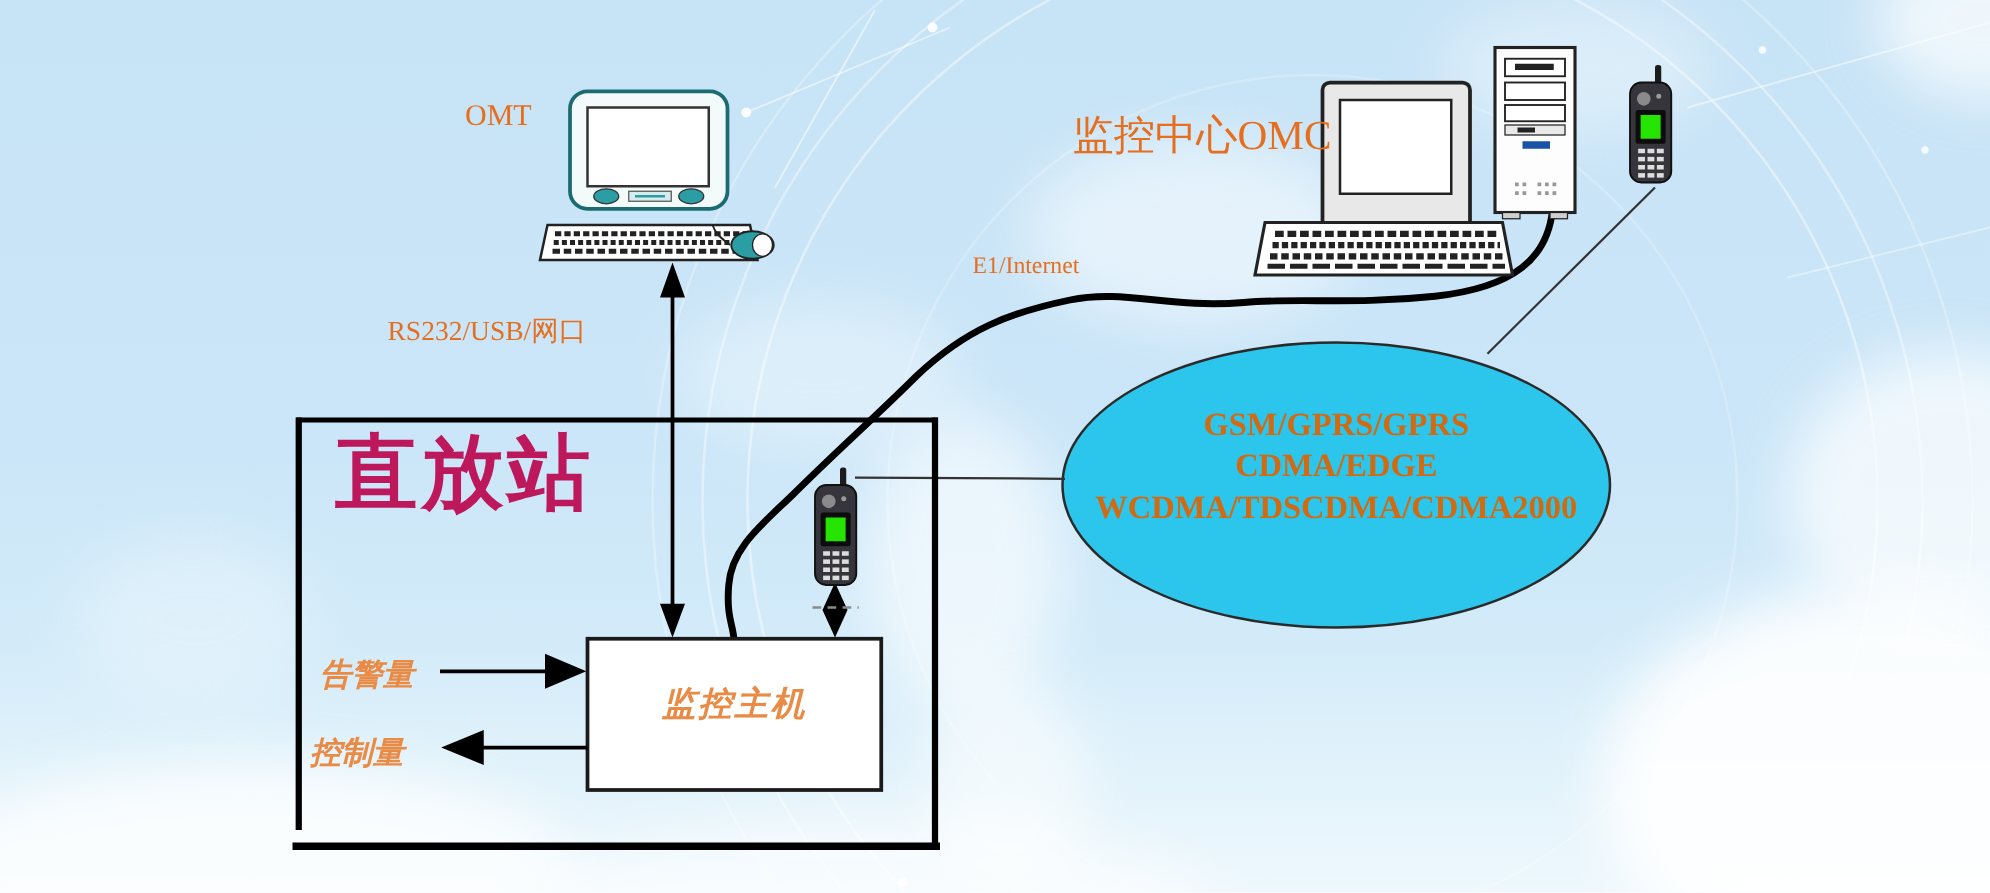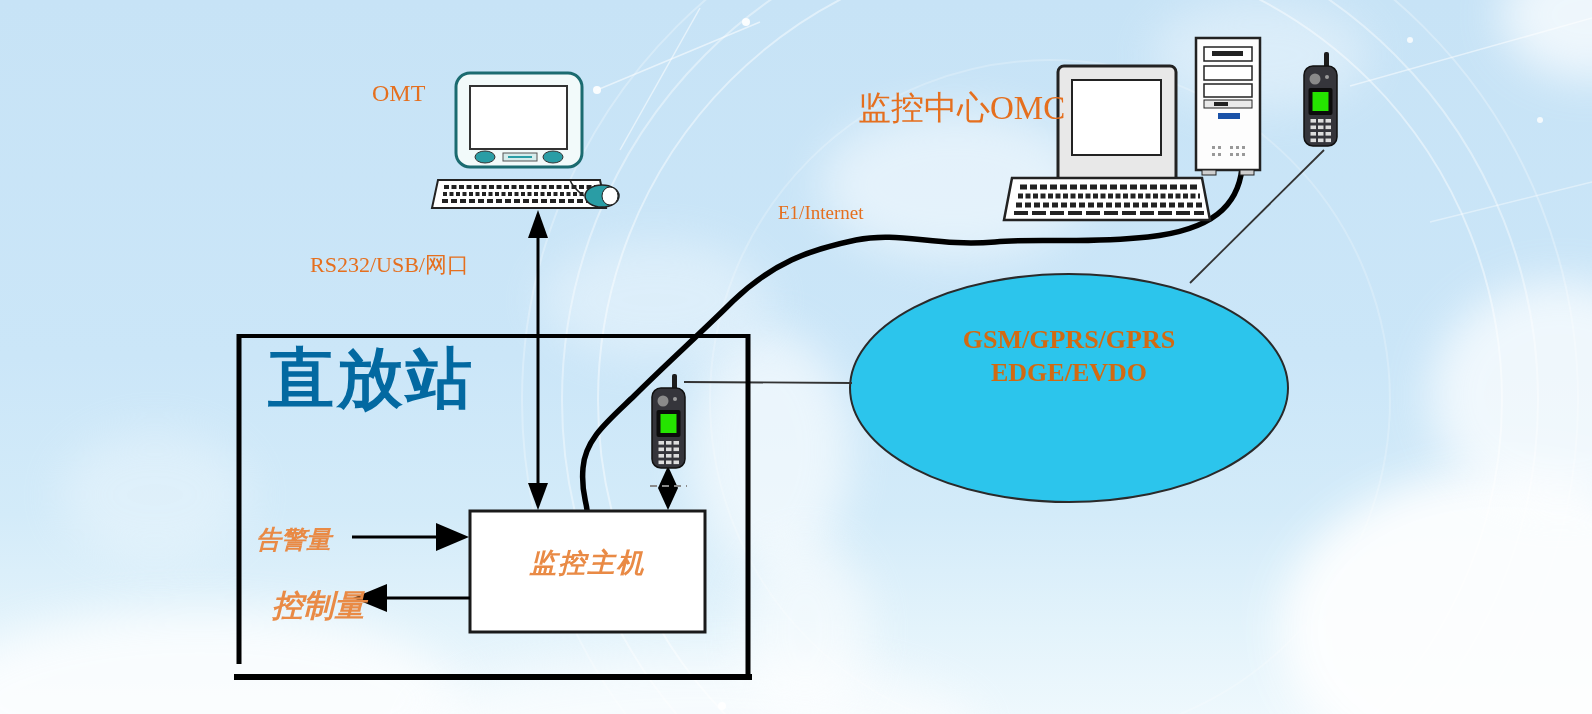--- a/index.html
+++ b/index.html
@@ -11,23 +11,23 @@
   .stage{position:absolute;inset:0;}
   .cloud{position:absolute;background:#ffffff;border-radius:50%;filter:blur(22px);}
   svg{position:absolute;left:0;top:0;}
   .lbl{position:absolute;white-space:nowrap;}
   .orange{color:#e56f1e;font-weight:normal;}
   .soft-orange{color:#e98a45;font-weight:bold;font-style:italic;}
   .lbl-omt{left:372px;top:80px;font-size:24px;}
   .lbl-omc{left:858px;top:86px;font-size:33px;}
   .lbl-e1{left:778px;top:202px;font-size:19px;}
   .lbl-rs232{left:266px;top:250px;font-size:22px;margin-left:44px;}
-  .lbl-repeater{left:268px;top:334px;font-size:66px;color:#0369a1;letter-spacing:3px;font-weight:bold;}
+  .lbl-repeater{left:268px;top:334px;font-size:66px;color:#be185d;letter-spacing:3px;font-weight:bold;}
   .lbl-alarm{left:256px;top:523px;font-size:25px;}
-  .lbl-control{left:272px;top:585px;font-size:31px;}
+  .lbl-control{left:248px;top:585px;font-size:25px;}
   .host-box-label{
     position:absolute;left:470px;top:511px;width:235px;height:104px;
     display:flex;align-items:center;justify-content:center;
     font-size:27px;letter-spacing:2px;
   }
   .cloud-text{
     position:absolute;left:829px;top:323px;width:480px;text-align:center;
     line-height:33px;font-size:26px;font-weight:bold;
   }
   .cloud-text .t1{color:#bd9048;}
@@ -196,14 +196,15 @@
 <div class="lbl orange lbl-omc">监控中心OMC</div>
 <div class="lbl orange lbl-e1">E1/Internet</div>
 <div class="lbl orange lbl-rs232">RS232/USB/网口</div>
 <div class="lbl lbl-repeater">直放站</div>
 <div class="lbl soft-orange lbl-alarm">告警量</div>
 <div class="lbl soft-orange lbl-control">控制量</div>
 <div class="host-box-label soft-orange">监控主机</div>
 
 <div class="cloud-text">
   <div class="t2">GSM/GPRS/GPRS</div>
-  <div class="t2">EDGE/EVDO</div>
+  <div class="t2">CDMA/EDGE</div>
+  <div class="t2">WCDMA/TDSCDMA/CDMA2000</div>
 </div>
 
 </body></html>

